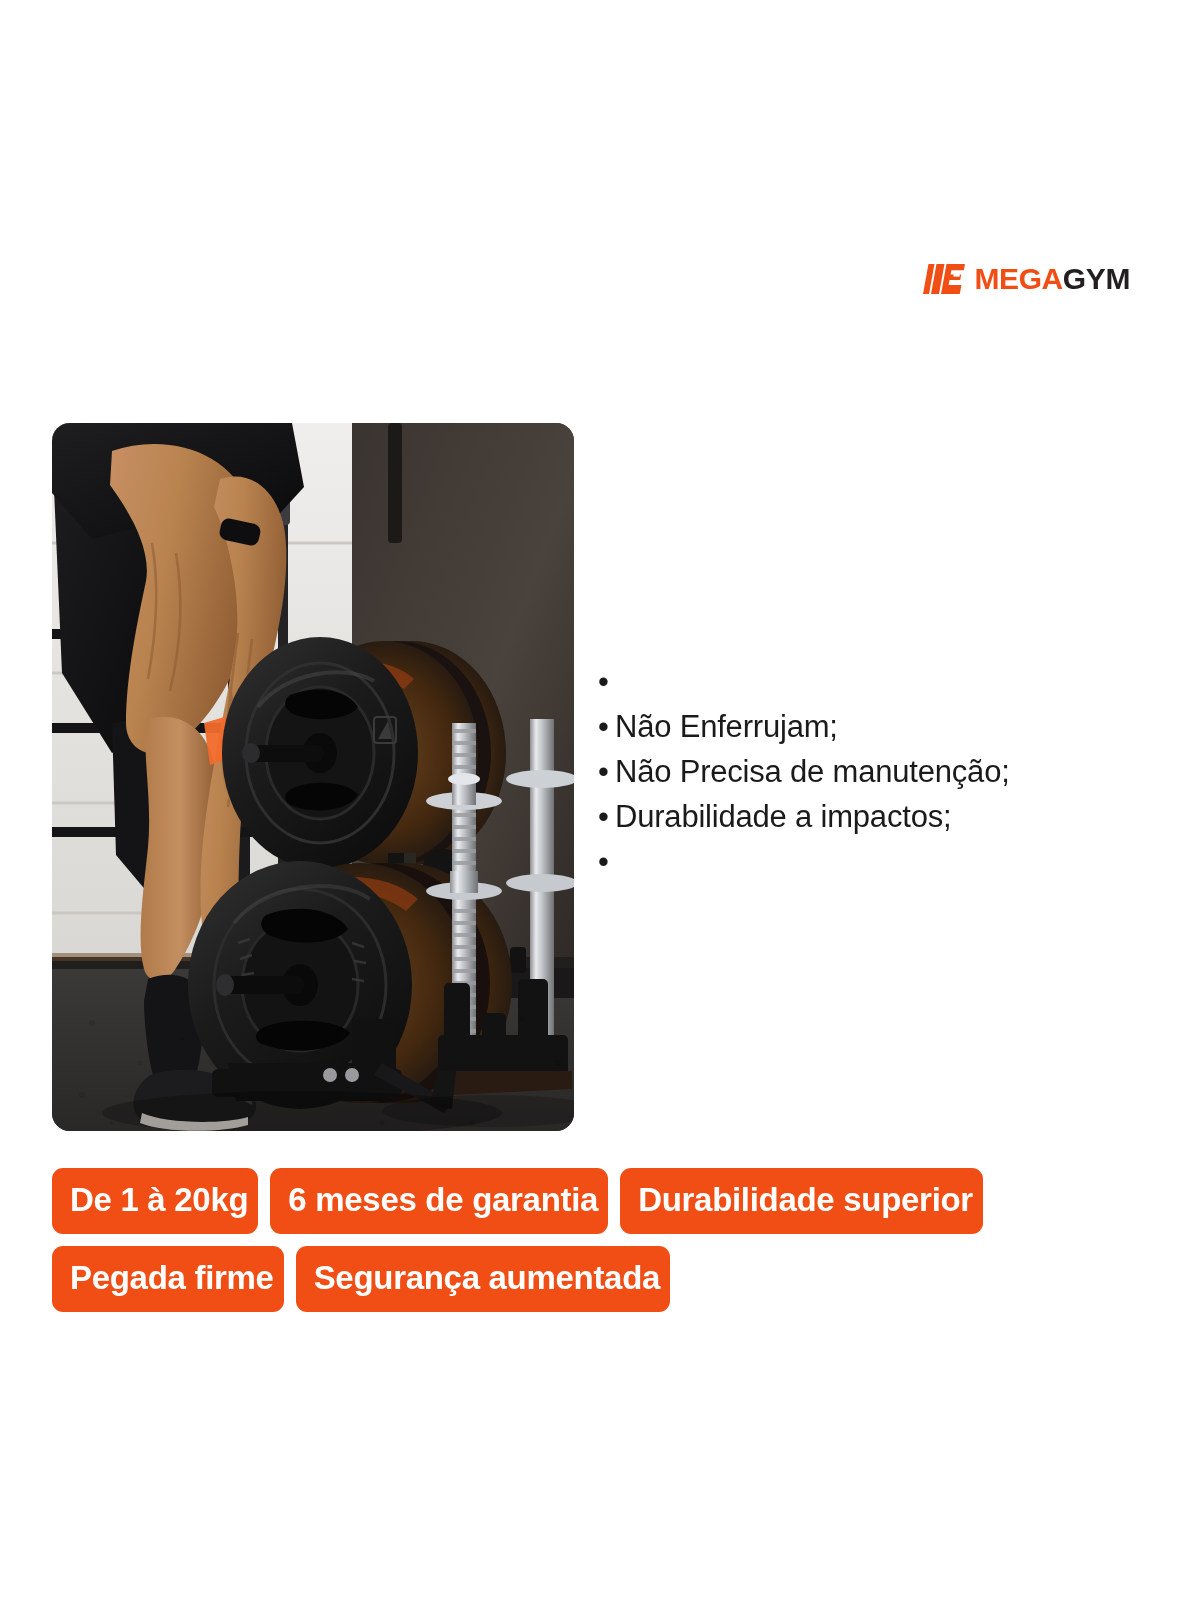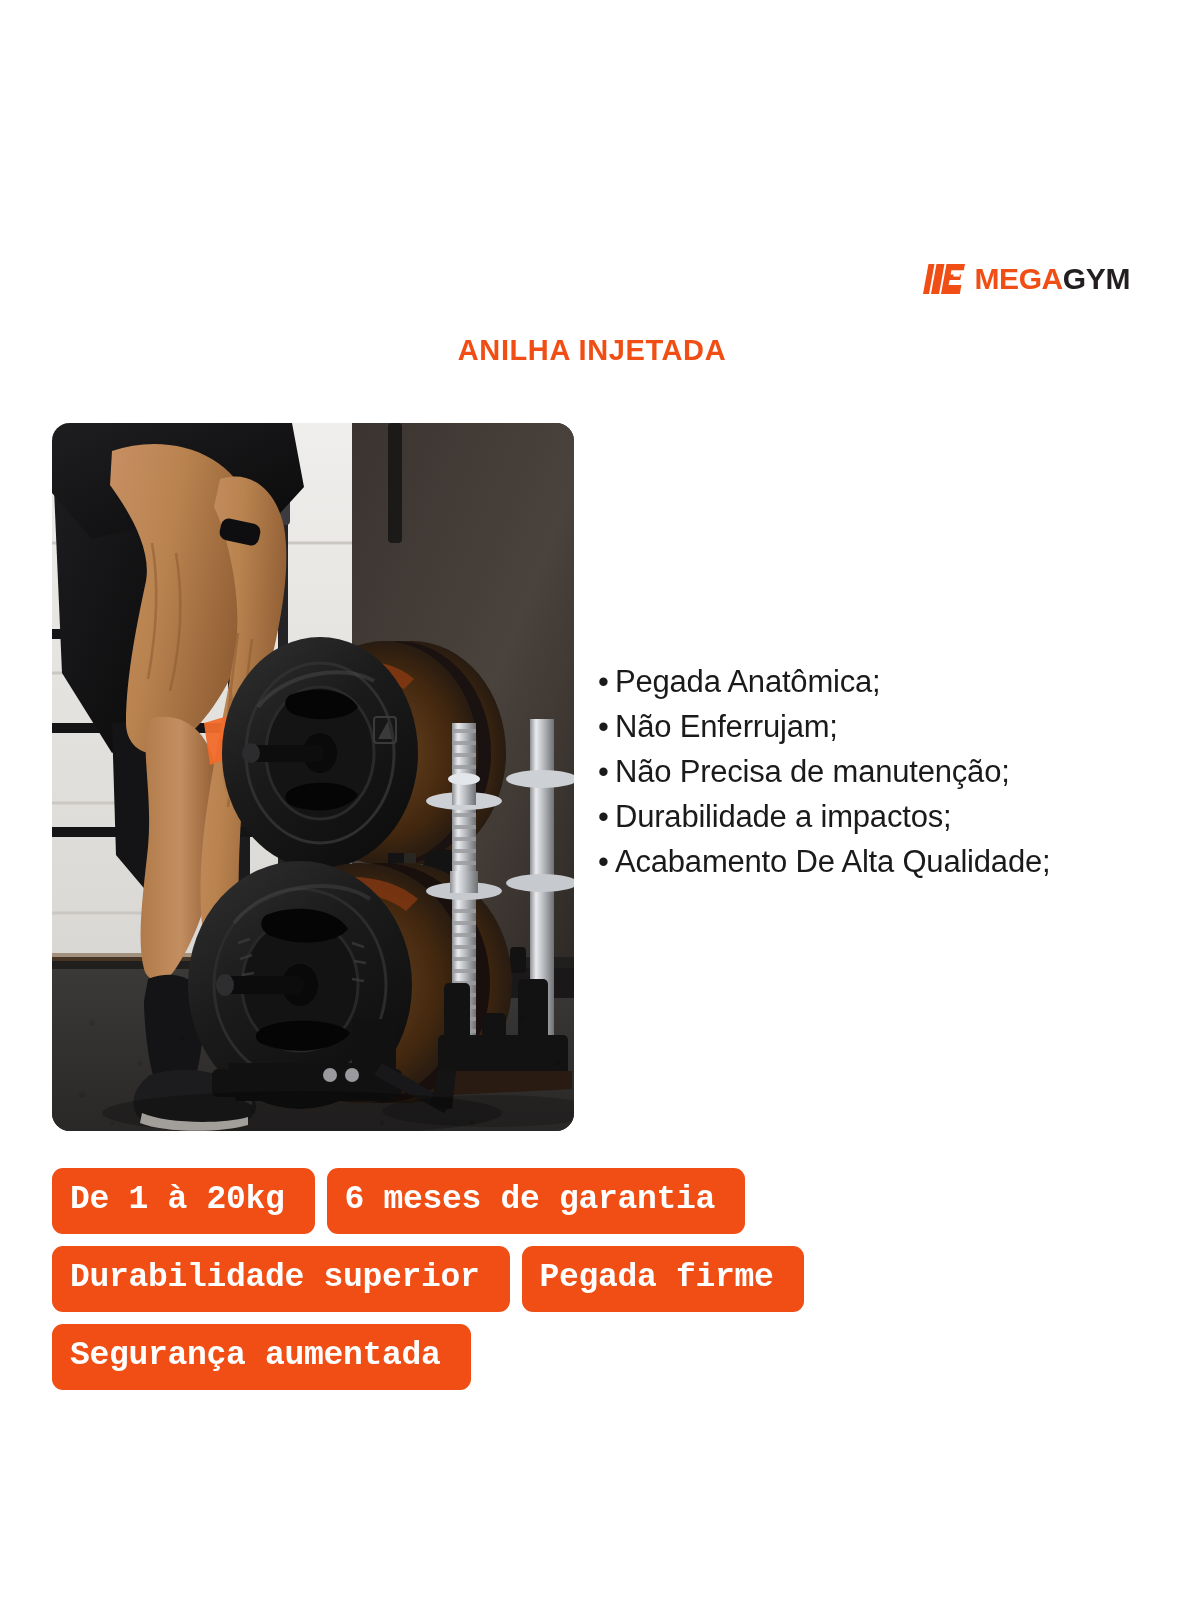--- a/index.html
+++ b/index.html
@@ -94,24 +94,23 @@
     flex-wrap:wrap;
     gap:12px;
   }
   .badge{
     background:#F04E14;
     color:#ffffff;
     border-radius:11px;
     font-size:33px;
     font-weight:bold;
     letter-spacing:-0.3px;
-    padding:13px 30px 15px 18px;
+    padding:13px 10px 15px 18px;
     line-height:38px;
     white-space:nowrap;
-    font-family:Liberation Mono, monospace;
   }
 </style>
 </head>
 <body>
 
 <div class="page">
 
   <div class="logo">
     <span class="logo-mark">
       <svg viewBox="0 0 42 30" xmlns="http://www.w3.org/2000/svg">
@@ -119,23 +118,20 @@
           <polygon points="5.5,0 11.5,0 6.0,30 0,30"></polygon>
           <polygon points="13.5,0 21.5,0 16.0,30 8.0,30"></polygon>
           <polygon points="23.5,0 42,0 40.8,6.2 28.4,6.2 27.6,10.6 38.2,10.6 37.2,16.0 26.6,16.0 25.6,21.0 38.4,21.0 36.8,30 18.0,30"></polygon>
           <rect x="30.5" y="8.2" width="6.2" height="4.4" fill="#ffffff"></rect>
         </g>
       </svg>
     </span>
     <span class="logo-word"><span class="mega">MEGA</span><span class="gym">GYM</span></span>
   </div>
 
-  <div class="title">
-    <span class="title-inner">ANILHA INJETADA</span>
-  </div>
 
   <div class="photo">
     <svg viewBox="0 0 522 708" xmlns="http://www.w3.org/2000/svg" preserveAspectRatio="xMidYMid slice">
       <defs>
         <linearGradient id="wall" x1="0" y1="0" x2="0" y2="1">
           <stop offset="0%" stop-color="#efeeec"></stop>
           <stop offset="100%" stop-color="#d9d7d3"></stop>
         </linearGradient>
         <linearGradient id="darkwall" x1="0" y1="0" x2="1" y2="1">
           <stop offset="0%" stop-color="#3a3430"></stop>
@@ -393,37 +389,35 @@
           <circle cx="60" cy="700" r="2"></circle>
         <circle cx="330" cy="700" r="2.5"></circle>
           <circle cx="200" cy="688" r="2"></circle>
       </g>
     </svg>
   </div>
 
   <div class="features">
     <div class="feature-row">
       <span class="feature-bullet">•</span>
-      <span>Pegada Anatômica;</span>
     </div>
     <div class="feature-row">
       <span class="feature-bullet">•</span>
       <span>Não Enferrujam;</span>
     </div>
     <div class="feature-row">
       <span class="feature-bullet">•</span>
       <span>Não Precisa de manutenção;</span>
     </div>
     <div class="feature-row">
       <span class="feature-bullet">•</span>
       <span>Durabilidade a impactos;</span>
     </div>
     <div class="feature-row">
       <span class="feature-bullet">•</span>
-      <span>Acabamento De Alta Qualidade;</span>
     </div>
   </div>
 
   <div class="badges">
     <div class="badge">De 1 à 20kg</div>
     <div class="badge">6 meses de garantia</div>
     <div class="badge">Durabilidade superior</div>
     <div class="badge">Pegada firme</div>
     <div class="badge">Segurança aumentada</div>
   </div>

